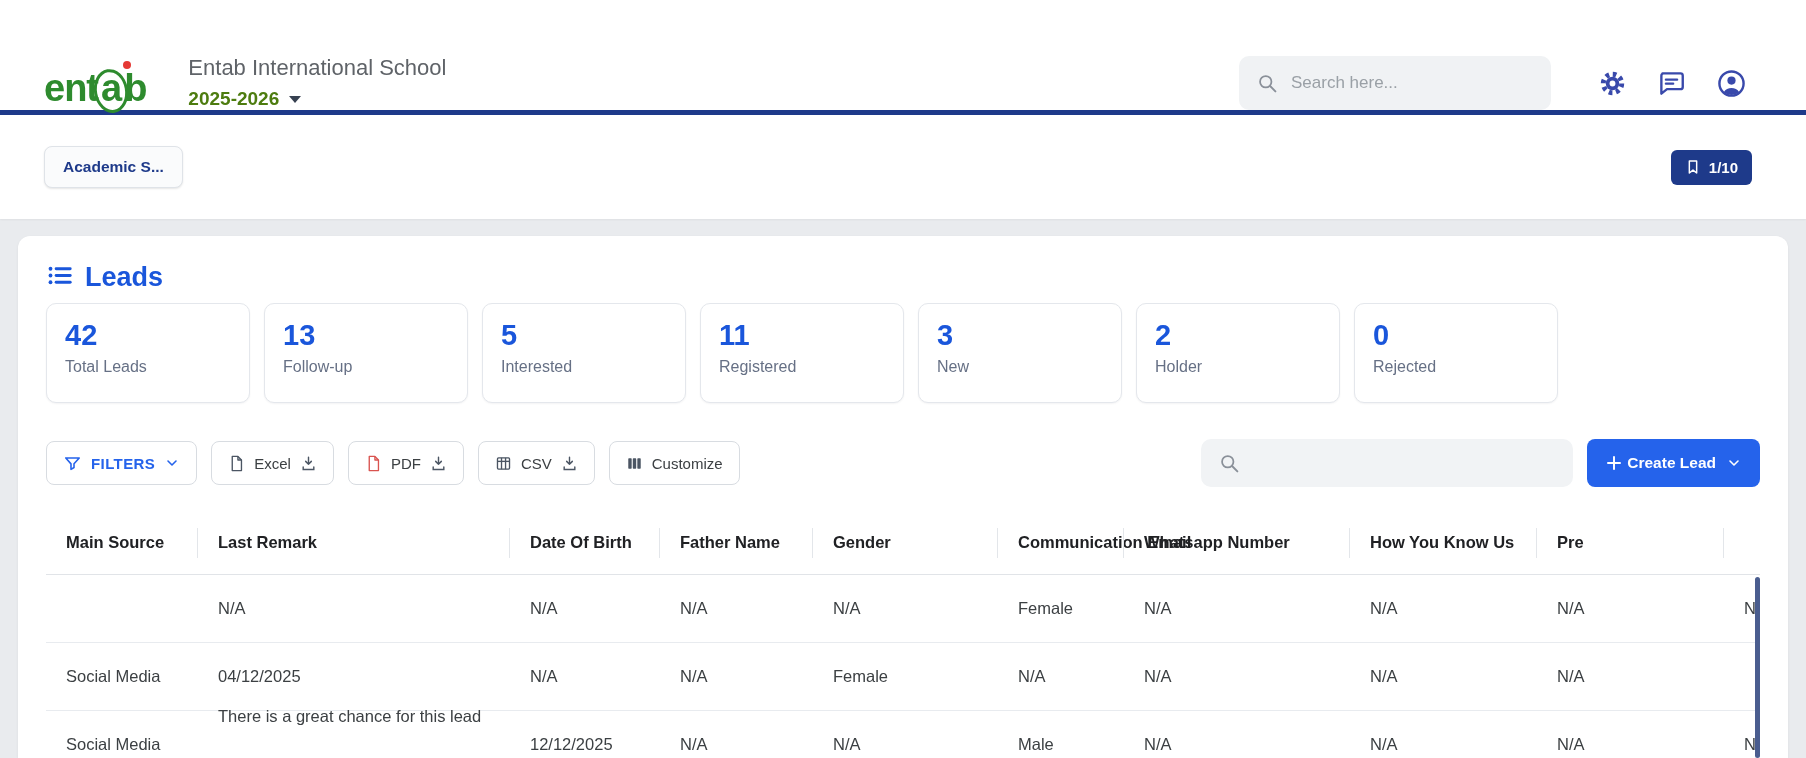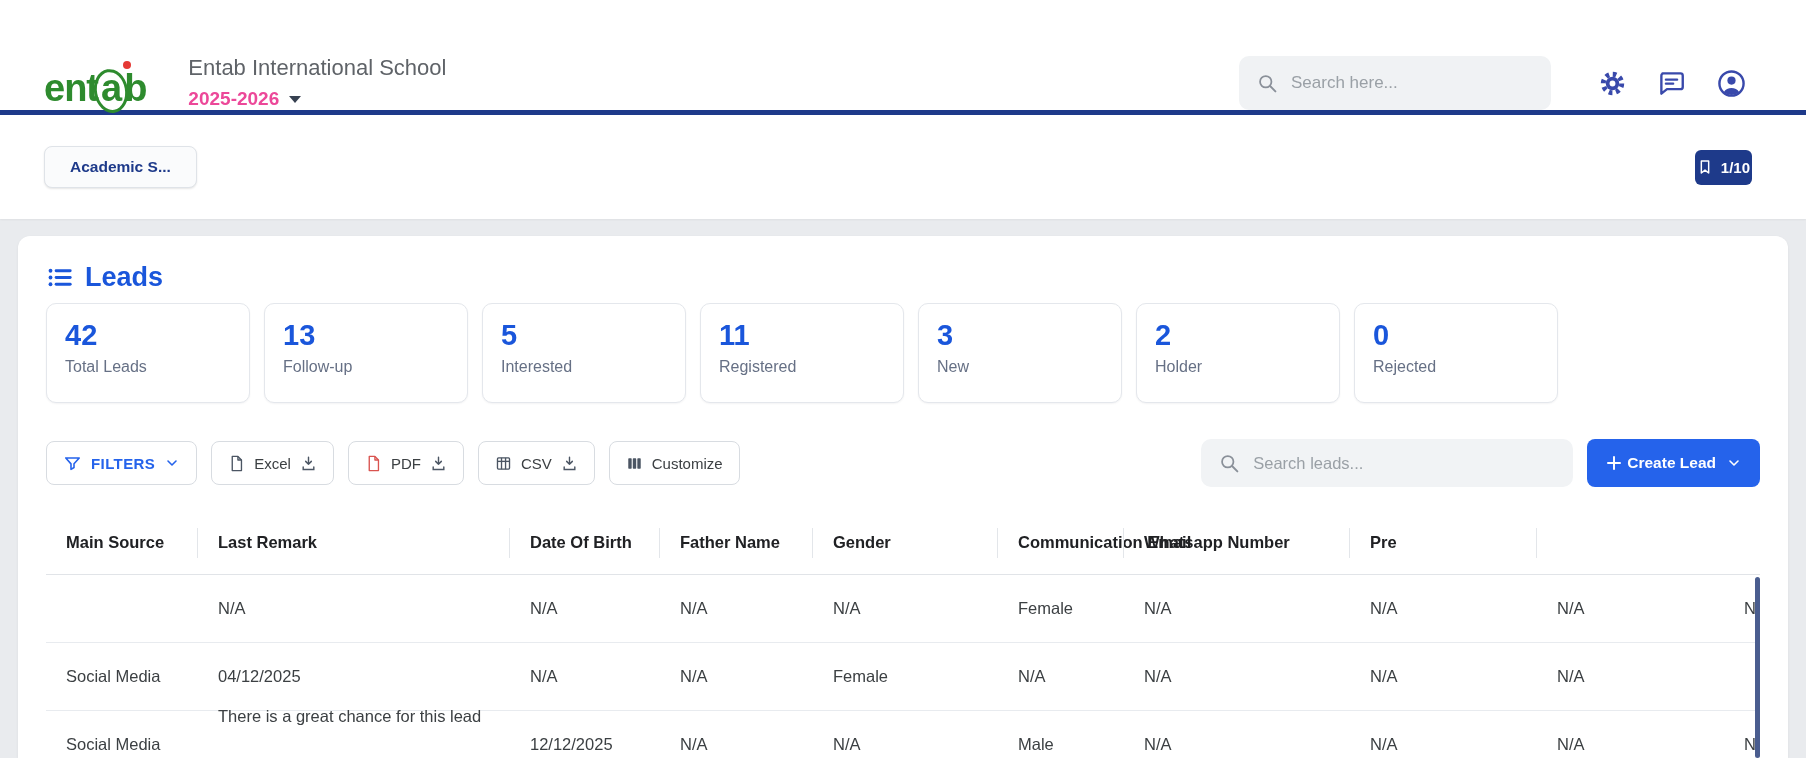--- a/index.html
+++ b/index.html
@@ -8,39 +8,39 @@
   #page { display:flex; flex-direction:column; width:1806px; height:758px; }
 
   
   .topbar { height:110px; background:#fff; display:flex; align-items:flex-end; padding:0 60px 0 44px; flex:0 0 auto; }
   .logo { font-size:38px; font-weight:bold; color:#2e8b2e; letter-spacing:-1px; display:flex; align-items:center; }
   .logo .a-wrap { position:relative; padding:0 3px; }
   .logo .a-ring { position:absolute; top:2px; bottom:-3px; left:-4px; right:-4px; border:3px solid #2e8b2e; border-radius:50%; transform:rotate(-10deg); }
   .logo .a-dot { position:absolute; top:-6px; right:-7px; width:8px; height:8px; background:#e53935; border-radius:50%; }
   .school-block { margin-left:42px; display:flex; flex-direction:column; gap:7px; }
   .school-name { font-size:22px; color:#5f6368; }
-  .session { display:flex; align-items:center; gap:10px; font-size:19px; font-weight:bold; color:#ec4899; cursor:pointer; }
+  .session { display:flex; align-items:center; gap:10px; font-size:19px; font-weight:bold; color:#4d7c0f; cursor:pointer; }
   .caret-down { width:0; height:0; border-left:6px solid transparent; border-right:6px solid transparent; border-top:7px solid #374151; }
   .top-right { margin-left:auto; display:flex; align-items:center; gap:32px; }
   .search-pill { width:312px; height:54px; background:#f0f2f4; border-radius:10px; display:flex; align-items:center; gap:13px; padding:0 18px; margin-right:16px; }
   .search-pill input { border:none; outline:none; background:transparent; font-size:17px; font-family:inherit; color:#3a3f45; width:100%; }
   .search-pill input::placeholder { color:#9aa0a6; }
   .iconbtn { background:none; border:none; cursor:pointer; display:flex; align-items:center; padding:0; }
 
   
   .navy-line { height:5px; background:#1e3a8a; flex:0 0 auto; }
 
   
   .subbar { height:104px; background:#fff; display:flex; align-items:center; justify-content:space-between; padding:0 54px 0 44px; box-shadow:0 1px 2px rgba(0,0,0,.05); flex:0 0 auto; }
-  .module-btn { background:#fafbfc; border:1px solid #dfe3e8; border-radius:8px; box-shadow:0 1px 2px rgba(0,0,0,.10); padding:11px 25px; font-size:15.5px; font-weight:bold; color:#1e3a8a; cursor:pointer; font-family:inherit; }
-  .pager-badge { background:#1e3a8a; color:#fff; border-radius:6px; padding:9px 2px; display:flex; align-items:center; gap:8px; font-size:15px; font-weight:bold; cursor:pointer; }
+  .module-btn { background:#fafbfc; border:1px solid #dfe3e8; border-radius:8px; box-shadow:0 1px 2px rgba(0,0,0,.10); padding:11px 18px; font-size:15.5px; font-weight:bold; color:#1e3a8a; cursor:pointer; font-family:inherit; }
+  .pager-badge { background:#1e3a8a; color:#fff; border-radius:6px; padding:9px 14px; display:flex; align-items:center; gap:8px; font-size:15px; font-weight:bold; cursor:pointer; }
 
   
   .card { margin:17px 18px 0 18px; background:#fff; border-radius:12px 12px 0 0; box-shadow:0 1px 3px rgba(0,0,0,.06); padding:26px 28px 0 28px; flex:1 1 auto; display:flex; flex-direction:column; overflow:hidden; }
-  .leads-head { display:flex; align-items:center; gap:12px; height:34px; }
+  .leads-head { display:flex; gap:12px; height:34px; }
   .leads-title { font-size:27px; font-weight:bold; color:#1a56db; }
   .stats { display:flex; gap:14px; margin-top:10px; }
   .stat-card { width:204px; height:100px; border:1px solid #e4e7ec; border-radius:10px; background:#fff; box-shadow:0 1px 2px rgba(16,24,40,.05); padding:15px 18px; cursor:pointer; }
   .stat-value { font-size:29px; font-weight:bold; color:#1a56db; line-height:1.15; }
   .stat-label { font-size:16px; color:#667085; margin-top:5px; }
 
   
   .toolbar { display:flex; align-items:center; gap:14px; margin-top:36px; flex:0 0 auto; }
   .btn { display:flex; align-items:center; gap:9px; height:44px; padding:0 16px; background:#fff; border:1px solid #d8dce1; border-radius:8px; font-size:15px; color:#3c4043; cursor:pointer; font-family:inherit; }
   .btn-filters { color:#2563eb; font-weight:bold; letter-spacing:.4px; }
@@ -262,21 +262,20 @@
 
       <div class="toolbar-spacer"></div>
 
       <div class="search-leads">
         <span>
           <svg width="21" height="21" viewBox="0 0 24 24">
               <circle cx="10" cy="10" r="6.5" fill="none" stroke="#8a9099" stroke-width="2"></circle>
               <line x1="15.2" y1="15.2" x2="21" y2="21" stroke="#8a9099" stroke-width="2.2" stroke-linecap="round"></line>
             </svg>
         </span>
-        <input type="text" placeholder="Search leads..." style="">
       </div>
 
       <button class="btn-create">
         <span>
           <svg width="18" height="18" viewBox="0 0 24 24">
               <line x1="12" y1="4" x2="12" y2="20" stroke="#fff" stroke-width="2.6" stroke-linecap="round"></line>
               <line x1="4" y1="12" x2="20" y2="12" stroke="#fff" stroke-width="2.6" stroke-linecap="round"></line>
             </svg>
         </span>
         <span>Create Lead</span>
@@ -290,20 +289,21 @@
 
     <div class="table-wrap">
       <div class="tgrid thead">
         <div class="th">Main Source</div>
         <div class="th">Last Remark</div>
         <div class="th">Date Of Birth</div>
         <div class="th">Father Name</div>
         <div class="th">Gender</div>
         <div class="th">Communication Email</div>
         <div class="th">Whatsapp Number</div>
+        <div class="th">How You Know Us</div>
         <div class="th">Pre</div>
       </div>
 
       <div class="tgrid trow">
         <div class="td"></div>
         <div class="td">N/A</div>
         <div class="td">N/A</div>
         <div class="td">N/A</div>
         <div class="td">N/A</div>
         <div class="td">Female</div>

